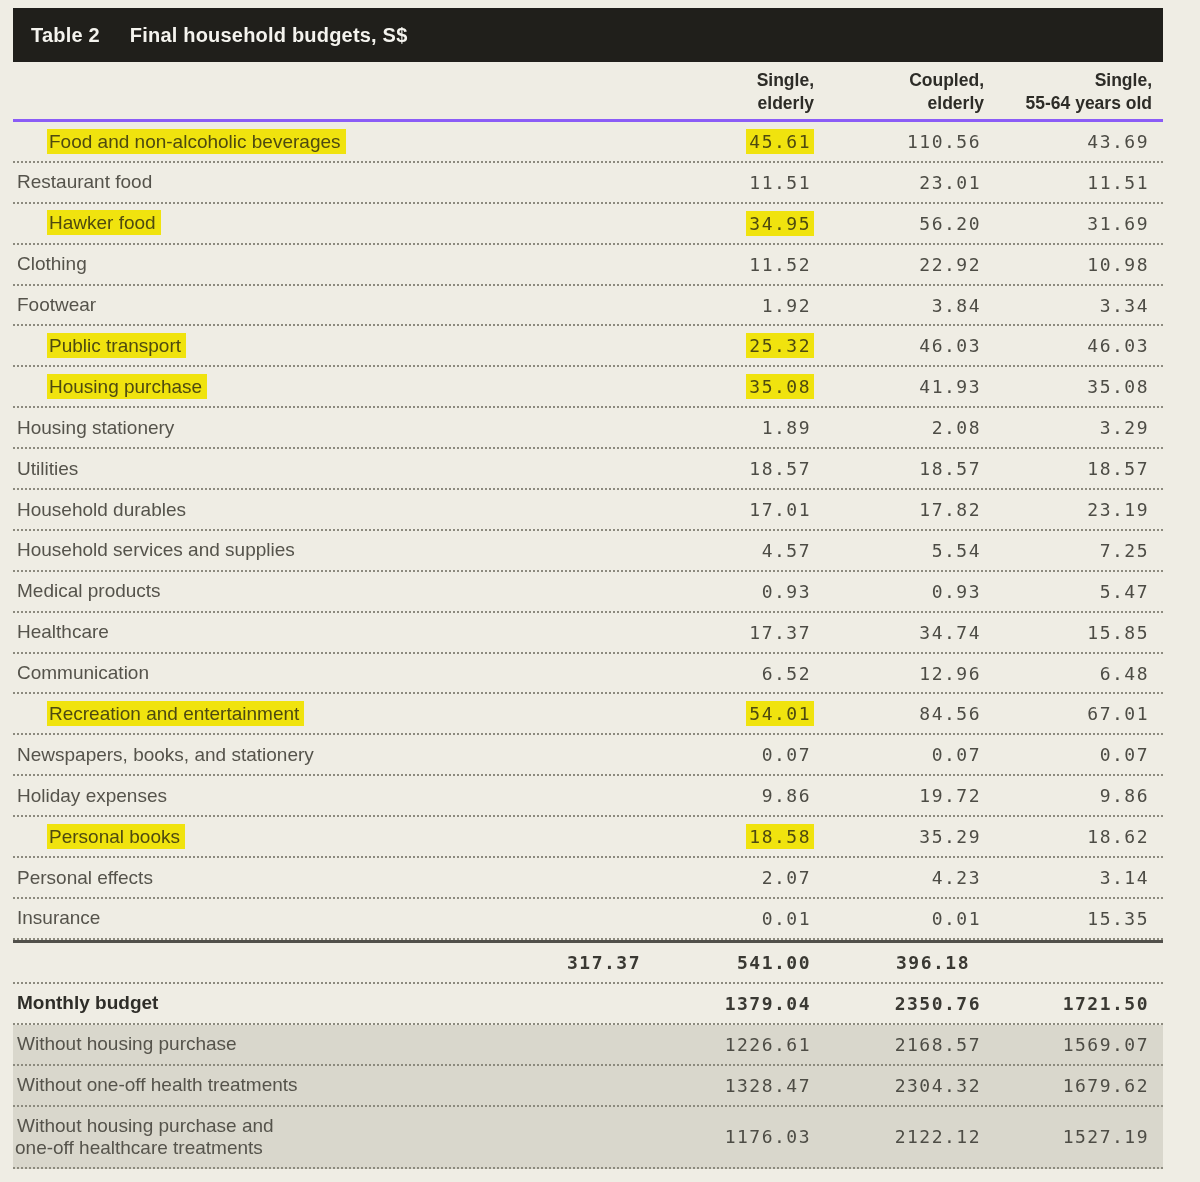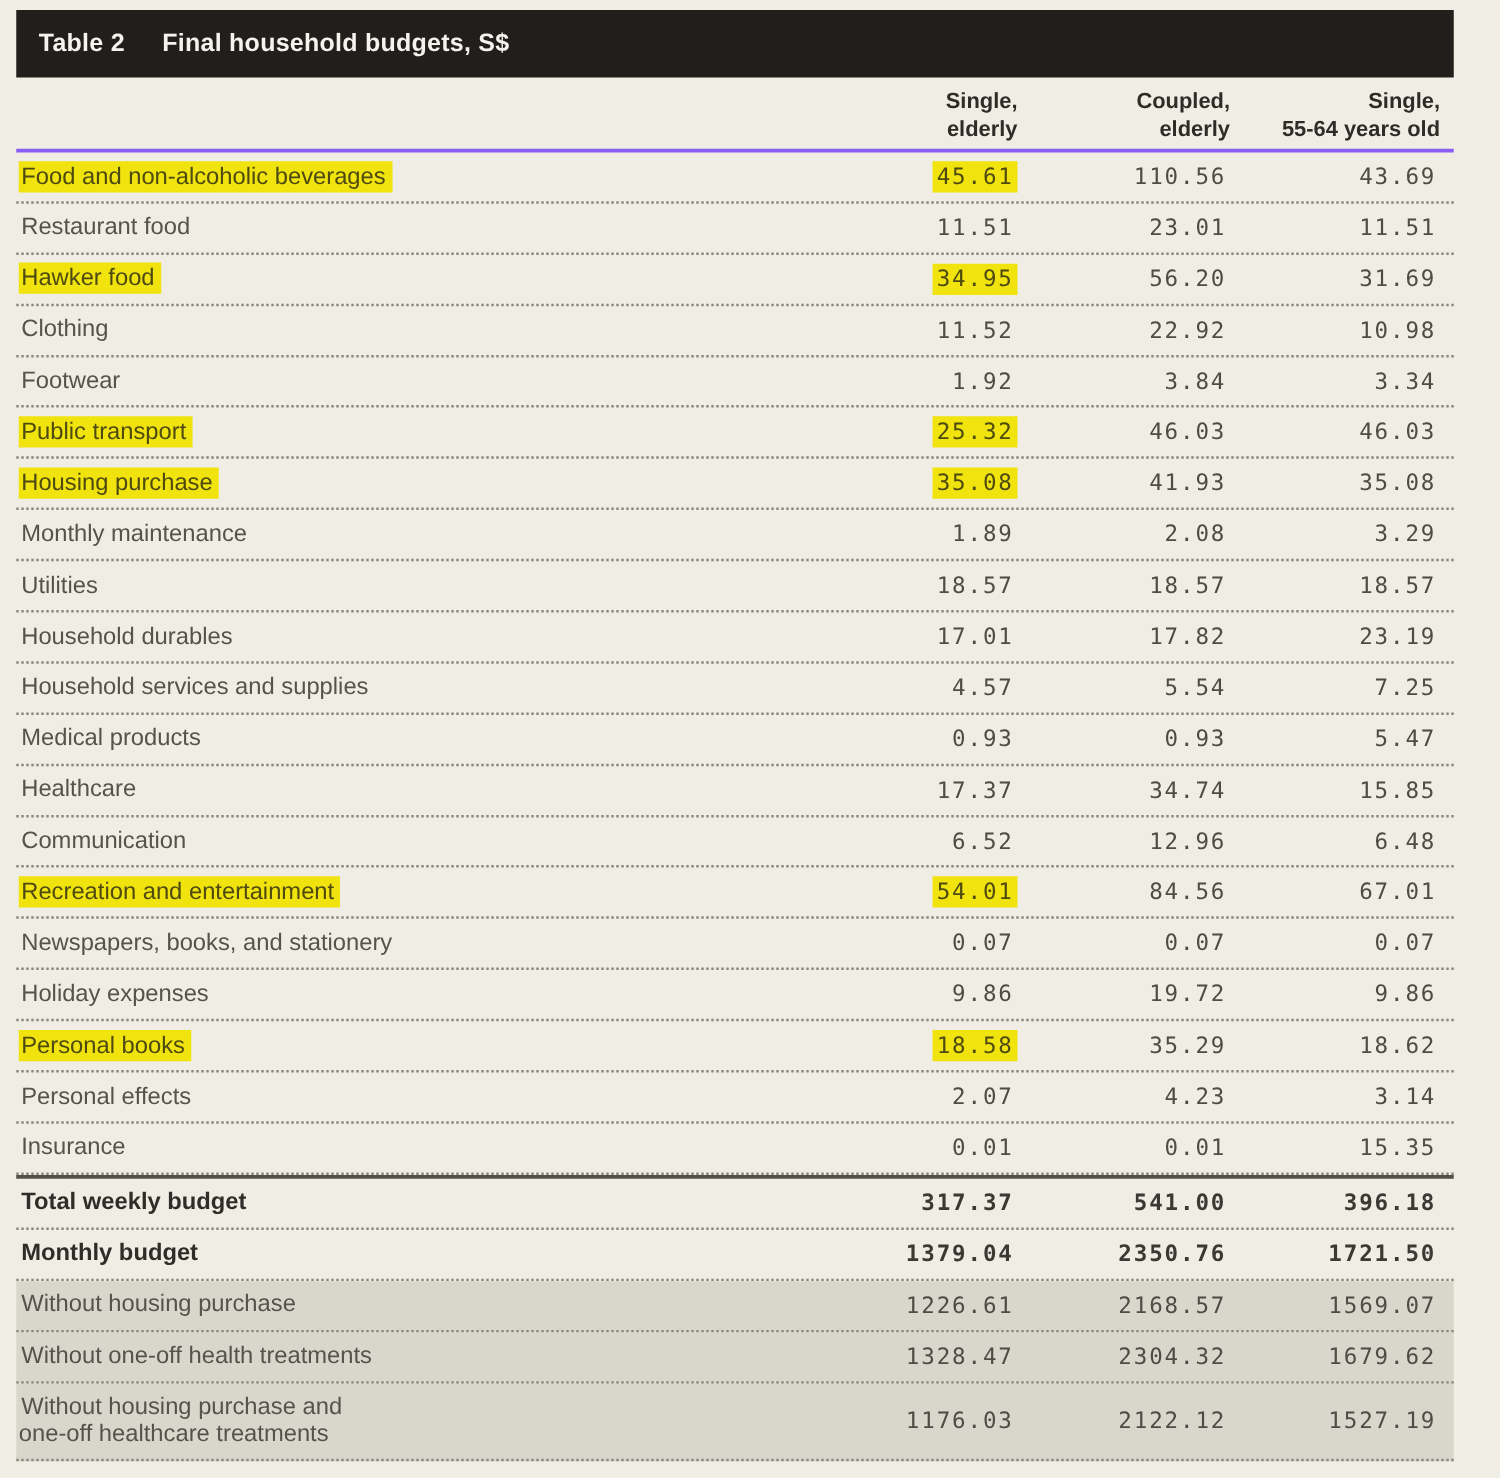--- a/index.html
+++ b/index.html
@@ -58,21 +58,21 @@
     min-height: 40.9px;
     border-bottom: 2px dotted #8c8a7e;
     font-size: 19px;
     color: #55534b;
   }
   .row-label { padding: 4px 0 4px 2px; line-height: 1.15; }
   .row-label .lbl {
     display: inline;
     padding: 2px 5px 2px 2px;
   }
-  .lbl.hl { background: #f0e30e; color: #4e4a10; }
+  .lbl.hl { background: #f0e30e; color: #4e4a10; margin-left: 32px; }
   .cell {
     text-align: right;
     font-family: "DejaVu Sans Mono", monospace;
     font-size: 18px;
     letter-spacing: 1.5px;
     color: #4d4c45;
     white-space: nowrap;
   }
   .cell.last { padding-right: 11px; }
   .cell .val { display: inline; padding: 2px 3px; }
@@ -150,21 +150,21 @@
     <div class="cell"><span class="val">46.03</span></div>
     <div class="cell last"><span class="val">46.03</span></div>
   </div>
         <div class="grid-row body-row">
     <div class="row-label"><span class="lbl hl">Housing purchase</span></div>
     <div class="cell"><span class="val hl">35.08</span></div>
     <div class="cell"><span class="val">41.93</span></div>
     <div class="cell last"><span class="val">35.08</span></div>
   </div>
         <div class="grid-row body-row">
-    <div class="row-label"><span class="lbl">Monthly maintenance</span></div>
+    <div class="row-label"><span class="lbl">Housing stationery</span></div>
     <div class="cell"><span class="val">1.89</span></div>
     <div class="cell"><span class="val">2.08</span></div>
     <div class="cell last"><span class="val">3.29</span></div>
   </div>
         <div class="grid-row body-row">
     <div class="row-label"><span class="lbl">Utilities</span></div>
     <div class="cell"><span class="val">18.57</span></div>
     <div class="cell"><span class="val">18.57</span></div>
     <div class="cell last"><span class="val">18.57</span></div>
   </div>
@@ -233,21 +233,20 @@
     <div class="cell"><span class="val">0.01</span></div>
     <div class="cell"><span class="val">0.01</span></div>
     <div class="cell last"><span class="val">15.35</span></div>
   </div>
       </div>
 
     <div class="sep-solid"></div>
 
     <div id="total-rows">
         <div class="grid-row body-row total-row">
-    <div class="row-label"><span class="lbl">Total weekly budget</span></div>
     <div class="cell"><span class="val">317.37</span></div>
     <div class="cell"><span class="val">541.00</span></div>
     <div class="cell last"><span class="val">396.18</span></div>
   </div>
         <div class="grid-row body-row total-row">
     <div class="row-label"><span class="lbl">Monthly budget</span></div>
     <div class="cell"><span class="val">1379.04</span></div>
     <div class="cell"><span class="val">2350.76</span></div>
     <div class="cell last"><span class="val">1721.50</span></div>
   </div>

